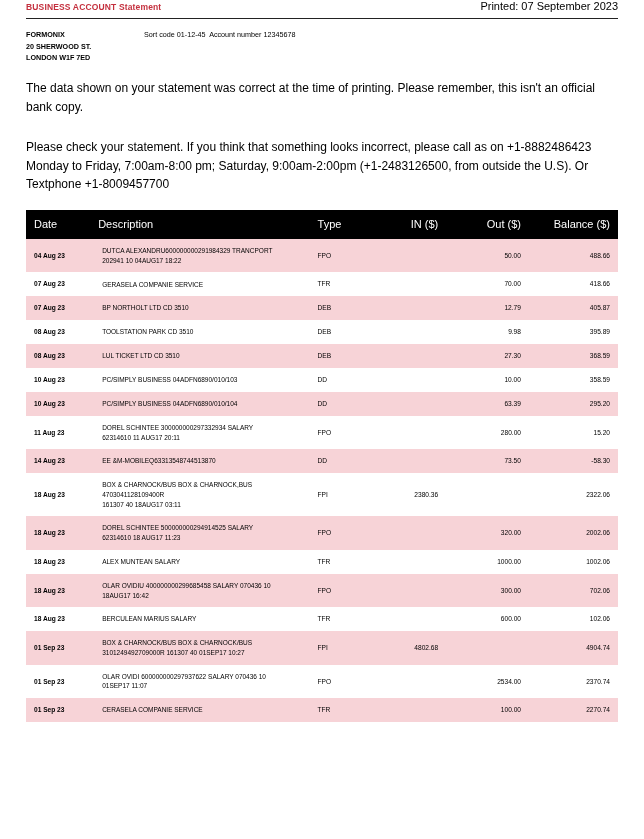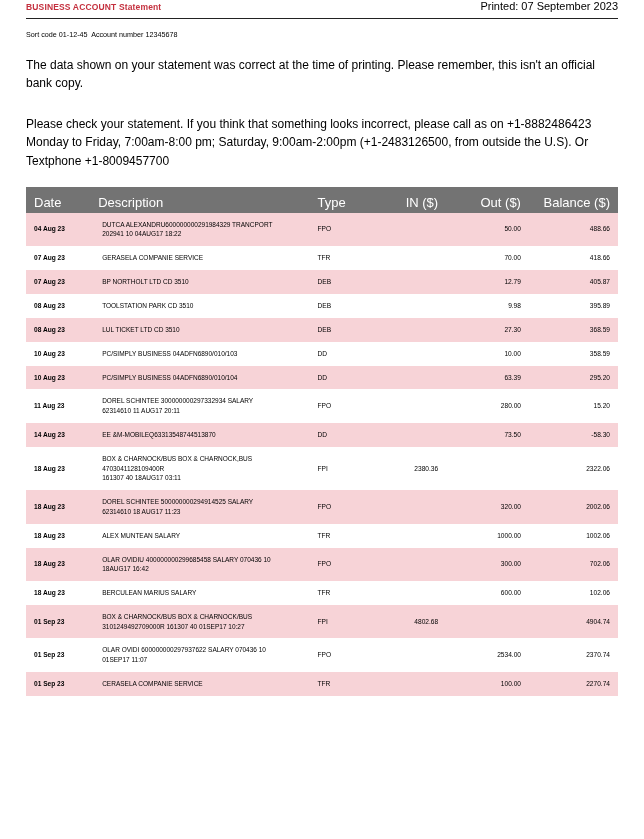--- a/index.html
+++ b/index.html
@@ -86,25 +86,25 @@
   }
 
   
   .tbl {
     width: 100%;
     border-collapse: collapse;
     margin-top: 16px;
     table-layout: fixed;
   }
   .tbl thead th {
-    background: #737373;
+    background: #000000;
     color: #ffffff;
-    font-size: 13px;
+    font-size: 11px;
     font-weight: normal;
-    padding: 8px 8px 3px;
+    padding: 8px 8px 9px;
     text-align: left;
     vertical-align: middle;
     border: none;
   }
   .tbl thead th.num { text-align: right; }
 
   .col-date { width: 62px; }
   .col-desc { width: 212px; }
   .col-type { width: 56px; }
   .col-in   { width: 76px; }
@@ -140,20 +140,25 @@
 <div class="page">
 
 
   <div class="title-row">
     <div class="stmt-title">BUSINESS ACCOUNT Statement</div>
     <div class="printed">Printed: 07 September 2023</div>
   </div>
   <div class="rule"></div>
 
   <div class="addr-wrap">
+    <div class="addr-col">
+      <div>FORMONIX</div>
+      <div>20 SHERWOOD ST.</div>
+      <div>LONDON W1F 7ED</div>
+    </div>
     <div class="acct-col">
       <div class="acct-line">Sort code 01-12-45  Account number 12345678</div>
     </div>
   </div>
 
   <div class="note">The data shown on your statement was correct at the time of printing. Please remember, this isn't an official bank copy.</div>
   <div class="note second">Please check your statement. If you think that something looks incorrect, please call as on +1-8882486423 Monday to Friday, 7:00am-8:00 pm; Saturday, 9:00am-2:00pm (+1-2483126500, from outside the U.S). Or Textphone +1-8009457700</div>
 
   <table class="tbl">
     <colgroup>

